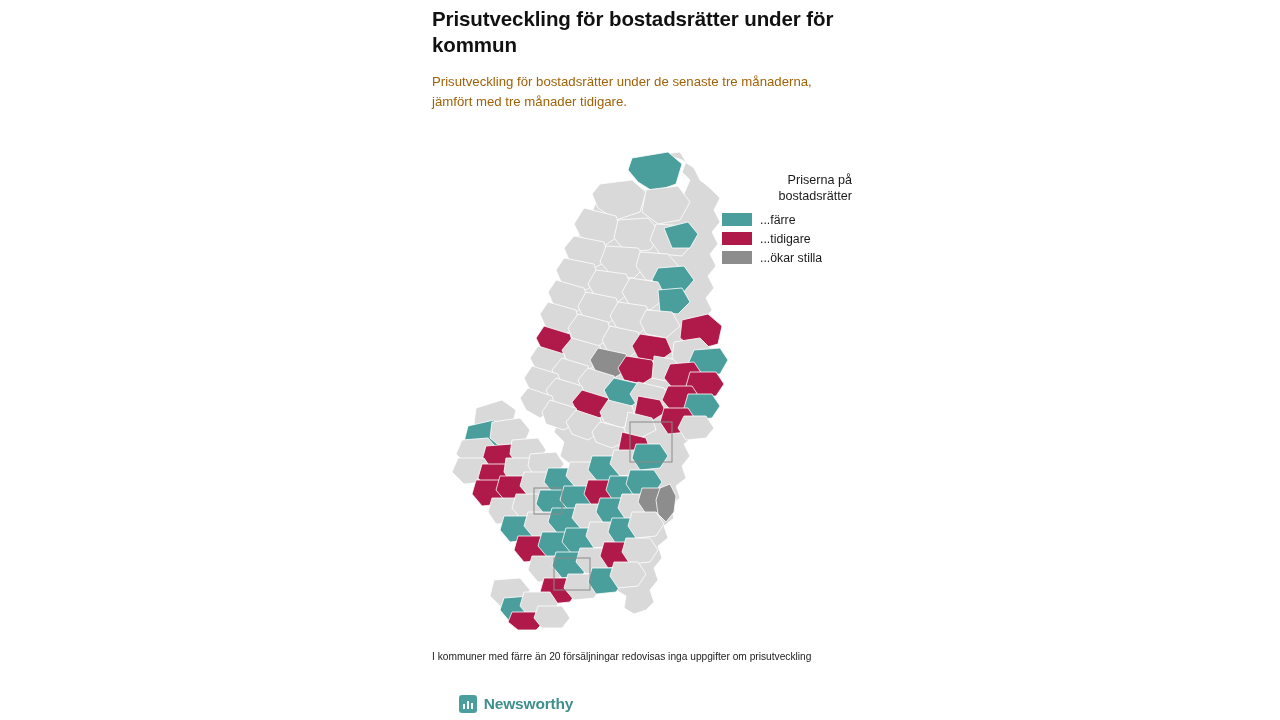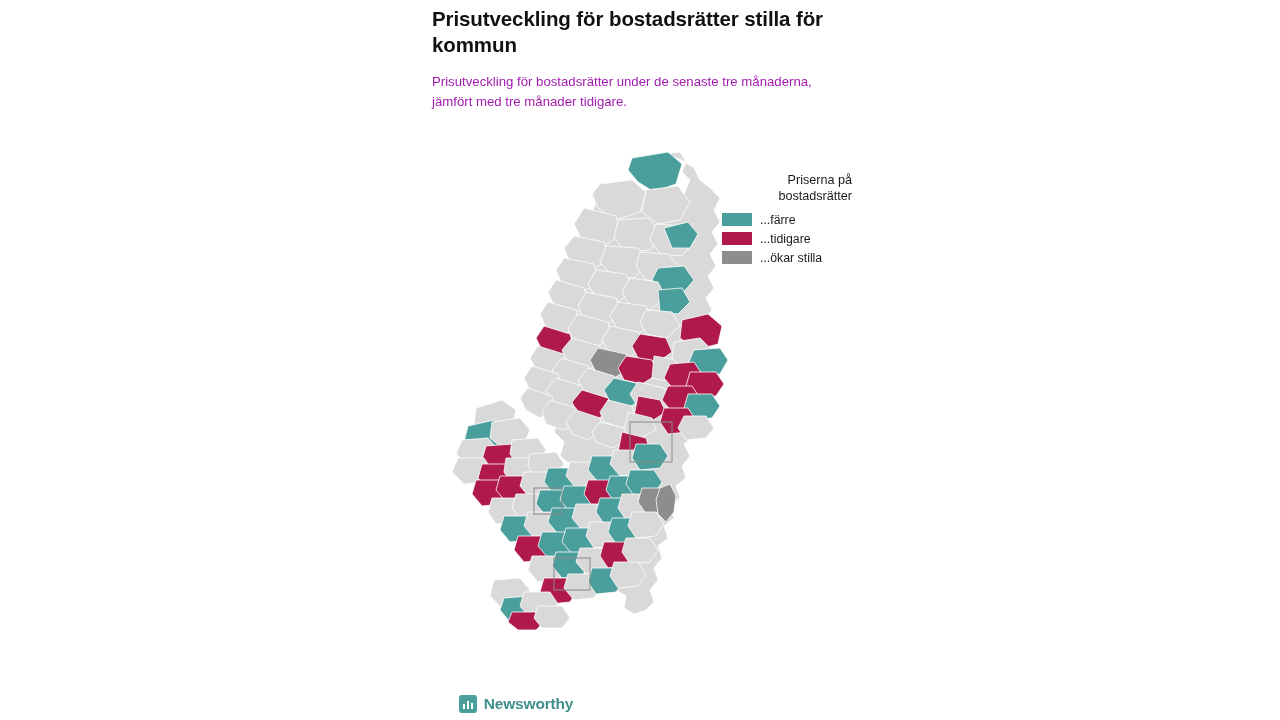--- a/index.html
+++ b/index.html
@@ -33,21 +33,21 @@
     font-weight: bold;
     line-height: 1.28;
     letter-spacing: -0.1px;
     margin: 0;
     color: #111111;
   }
   .subtitle {
     margin: 14px 0 0 0;
     font-size: 13.2px;
     line-height: 1.45;
-    color: #a21caf;
+    color: #a16207;
     max-width: 380px;
   }
 
   
   .map-wrap {
     position: absolute;
     left: 432px;
     top: 150px;
     width: 420px;
     height: 480px;
@@ -135,21 +135,21 @@
     color: #3f8f8c;
     letter-spacing: -0.2px;
   }
 </style>
 </head>
 <body>
 
 <div class="page">
 
   <div class="header">
-    <h1 class="title">Prisutveckling för bostadsrätter stilla för kommun</h1>
+    <h1 class="title">Prisutveckling för bostadsrätter under för kommun</h1>
     <p class="subtitle">Prisutveckling för bostadsrätter under de senaste tre månaderna, jämfört med tre månader tidigare.</p>
   </div>
 
   <div class="map-wrap">
     <svg class="map-svg" width="420" height="480" viewBox="0 0 420 480">
       <g>
 
         <path d="M232 4 L248 2 L254 12 L250 22 L258 30 L252 44 L238 44 L226 36 L212 40 L196 34 L180 40 L166 48 L160 62 L150 70 L148 84 L138 96 L140 110 L130 120 L128 134 L134 146 L126 158 L130 172 L122 184 L126 196 L118 208 L124 220 L118 232 L126 244 L120 258 L128 268 L122 282 L132 292 L128 306 L138 314 L134 326 L144 334 L140 348 L150 356 L148 368 L158 374 L156 386 L166 392 L168 404 L178 410 L176 422 L186 428 L184 440 L194 446 L192 458 L202 464 L214 460 L222 452 L218 440 L226 430 L222 418 L230 408 L226 396 L236 388 L232 376 L242 368 L238 356 L248 348 L244 336 L254 328 L250 316 L258 306 L252 294 L262 286 L256 274 L266 266 L260 254 L270 246 L264 234 L272 224 L266 212 L276 204 L270 192 L278 182 L272 170 L280 160 L274 148 L282 138 L276 126 L284 116 L278 104 L286 94 L280 82 L288 72 L282 60 L288 48 L278 38 L268 30 L262 18 L250 10 Z" fill="#d9d9d9" stroke="#ffffff" stroke-width="0.8"></path>
 
         <path d="M236 6 L252 2 L256 14 L252 26 L262 36 L256 50 L246 58 L252 72 L244 86 L250 100 L240 112 L246 126 L238 140 L244 154 L234 166 L240 180 L230 192 L236 206 L226 218 L232 232 L222 244 L228 258 L218 270 L224 284 L214 296 L220 310 L210 322 L216 336 L206 348 L212 362 L202 374 L208 388 L198 400 L204 414 L194 426 L200 440 L190 452 L196 466 L186 472 L176 462 L168 448 L160 434 L152 420 L148 404 L142 388 L138 372 L134 356 L130 340 L128 324 L124 308 L122 292 L118 276 L116 260 L114 244 L110 228 L112 212 L116 196 L120 180 L126 164 L132 148 L140 132 L148 116 L156 100 L164 86 L174 72 L184 58 L196 44 L208 30 L220 18 Z" fill="#d9d9d9" stroke="#ffffff" stroke-width="0.7" opacity="0"></path>
@@ -292,20 +292,21 @@
       <span class="legend-swatch" style="background:#b01a4a;"></span>
       <span class="legend-label">...tidigare</span>
     </div>
 
     <div class="legend-row">
       <span class="legend-swatch" style="background:#8d8d8d;"></span>
       <span class="legend-label">...ökar stilla</span>
     </div>
   </div>
 
+  <div class="footnote">I kommuner med färre än 20 försäljningar redovisas inga uppgifter om prisutveckling</div>
 
   <div class="brand">
     <span class="brand-mark">
       <i></i>
         <i></i>
         <i></i>
     </span>
     <span class="brand-name">Newsworthy</span>
   </div>
 

